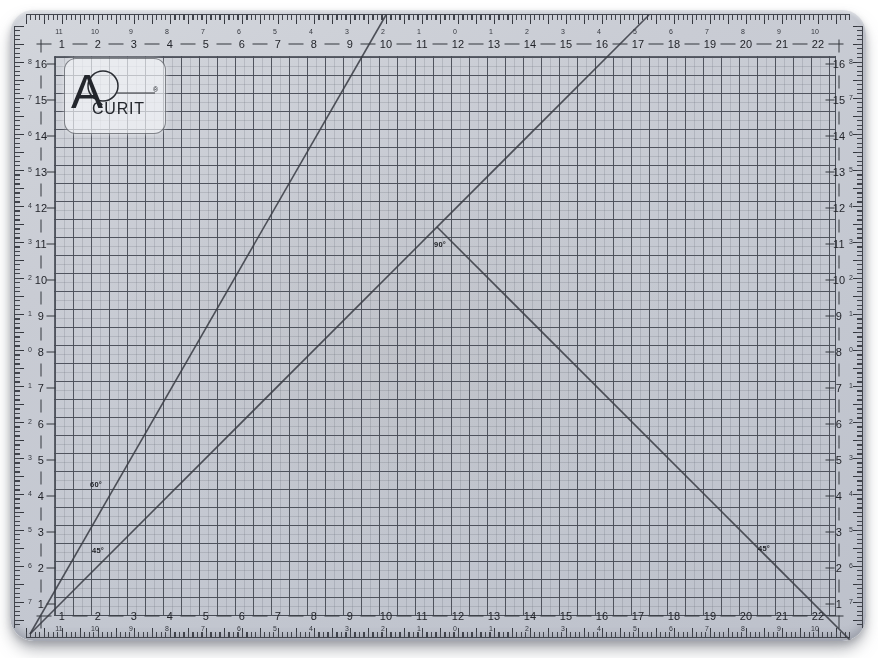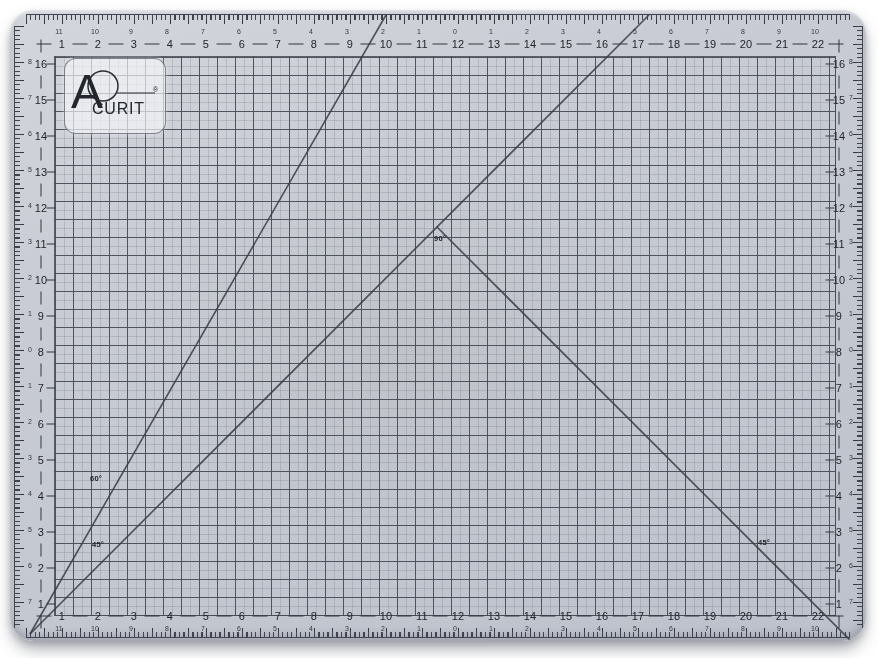--- a/index.html
+++ b/index.html
@@ -73,21 +73,21 @@
   .num{ position:absolute; transform:translate(-50%,-50%); white-space:nowrap;
         color:#23252b; user-select:none; }
   .num.main{ font-size:11px; letter-spacing:0.2px; }
   .num.small{ font-size:7px; color:#34373e; }
   .hdash{ position:absolute; height:1px; background:#33363d; transform:translate(-50%,-50%); }
   .vdash{ position:absolute; width:1px;  background:#33363d; transform:translate(-50%,-50%); }
   
   svg.diag{ position:absolute; left:0; top:0; }
   
   .angle{ position:absolute; transform:translate(-50%,-50%); font-size:7.5px;
-          font-weight:bold; color:#1d1f24; letter-spacing:0.2px; }
+          font-weight:bold; color:#1d1f24; letter-spacing:0.2px;margin-top:6px; }
   
   .plate{
     position:absolute; left:54px; top:48px; width:100px; height:74px;
     border-radius:12px; border:1px solid rgba(56,60,68,0.6);
     background:rgba(245,246,249,0.68);
     box-shadow:0 0 4px rgba(255,255,255,0.5);
   }
   .logo-a{ position:absolute; left:6px; top:9px; font-size:48px; line-height:1;
            color:#23262c; font-weight:400; }
   .logo-rest{ position:absolute; left:27px; top:41px; font-size:16px; color:#23262c;

